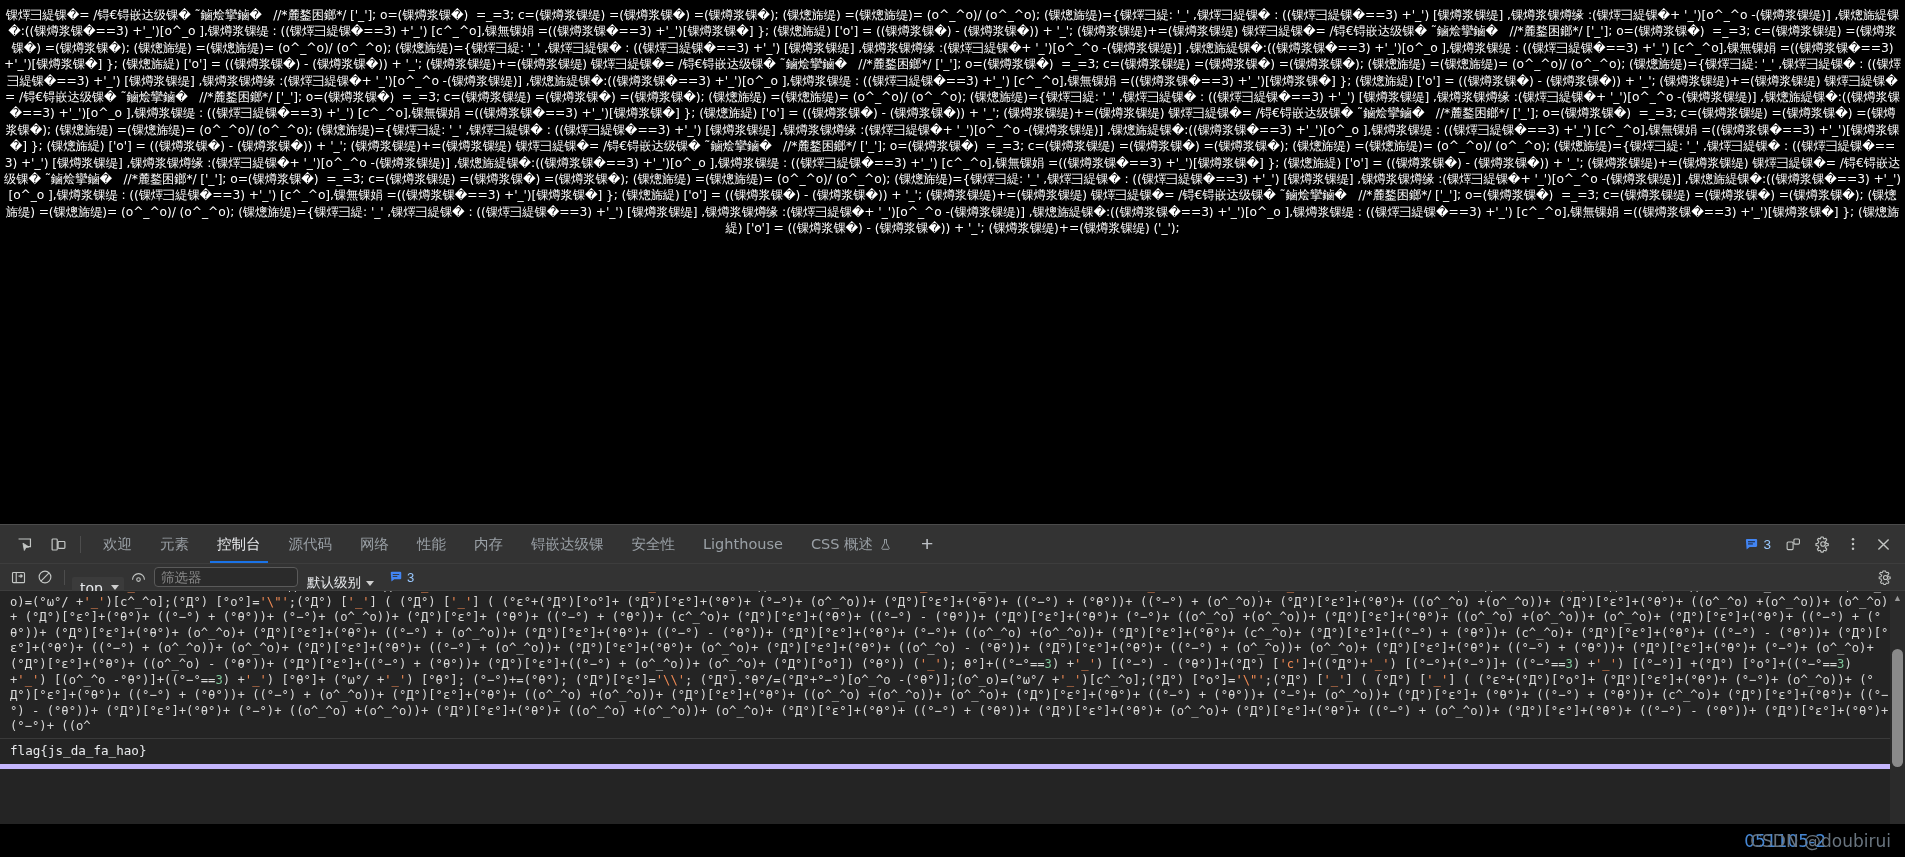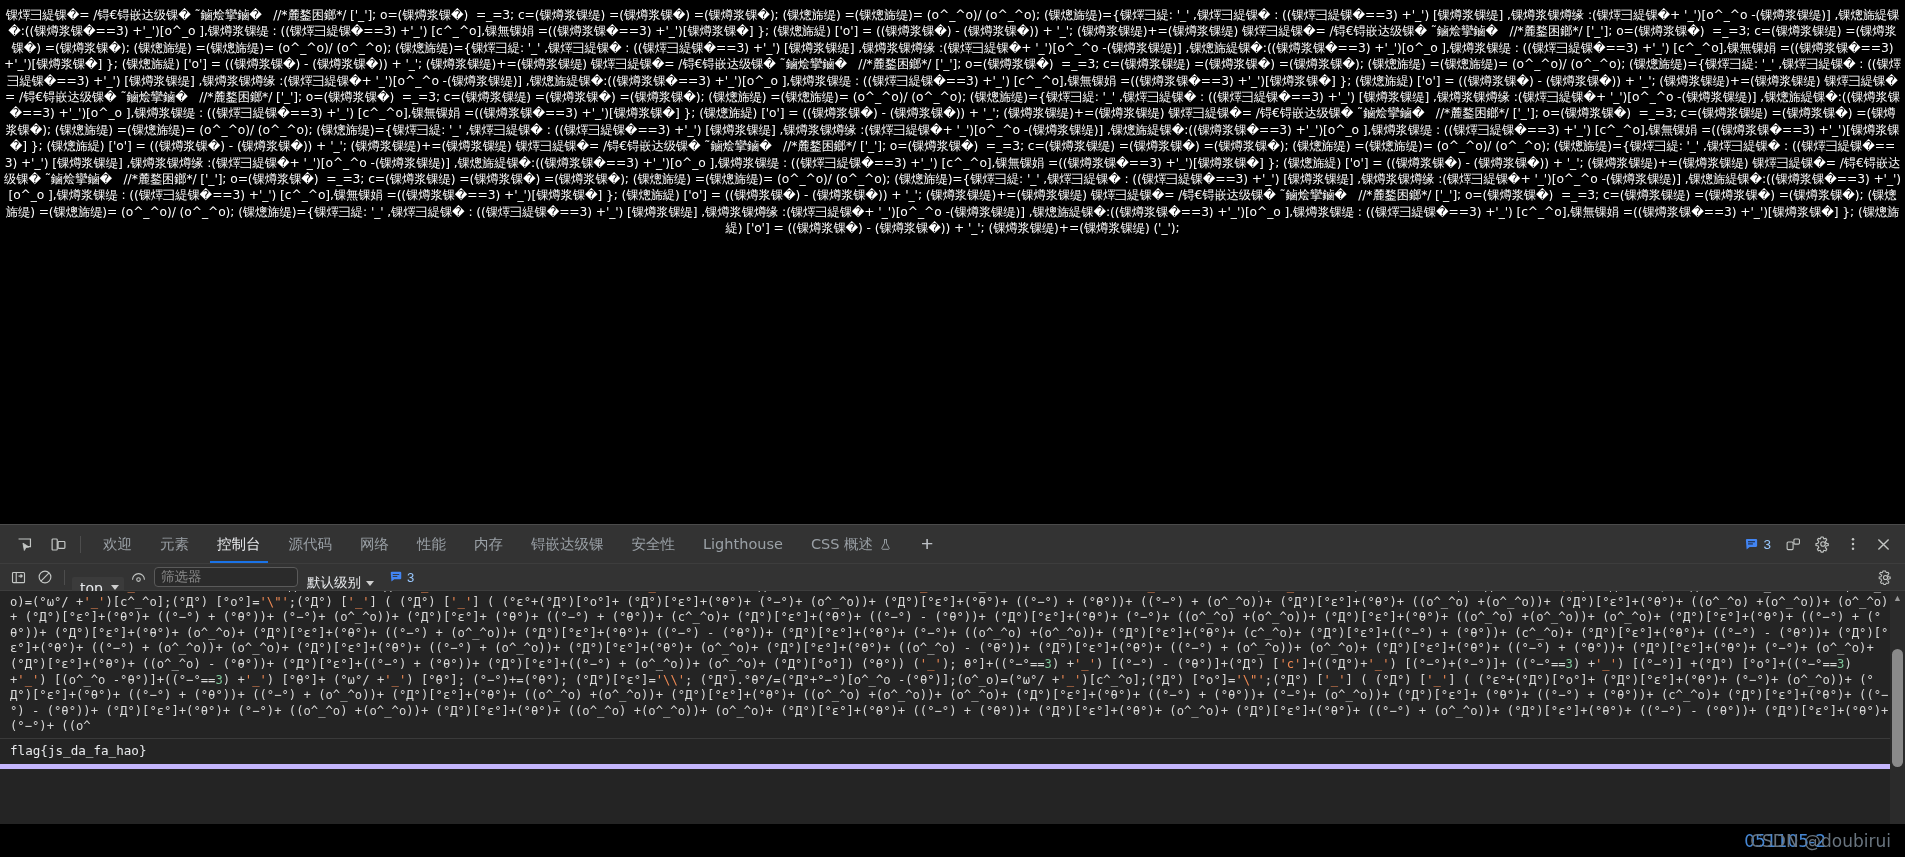--- a/index.html
+++ b/index.html
@@ -124,21 +124,21 @@
 
   .filter-input {
     width: 144px; height: 20px;
     background: #2b2b2b;
     border: 1px solid #5a5a5a;
     border-radius: 4px;
     color: #e8eaed;
     font-size: 13.5px;
     padding: 0 6px;
     outline: none;
-    font-family: Liberation Serif, serif;
+    font-family: Liberation Sans, sans-serif;
   }
   .filter-input::placeholder { color: #8a8a8a; }
 
   .level-select {
     display: flex; align-items: center; gap: 5px;
     padding: 0 6px; height: 21px;
     color: #e8eaed; font-size: 13.5px; cursor: pointer;
     border-radius: 2px;
     font-family: "DejaVu Sans", "Liberation Sans", sans-serif;
     margin-top: 12px;

